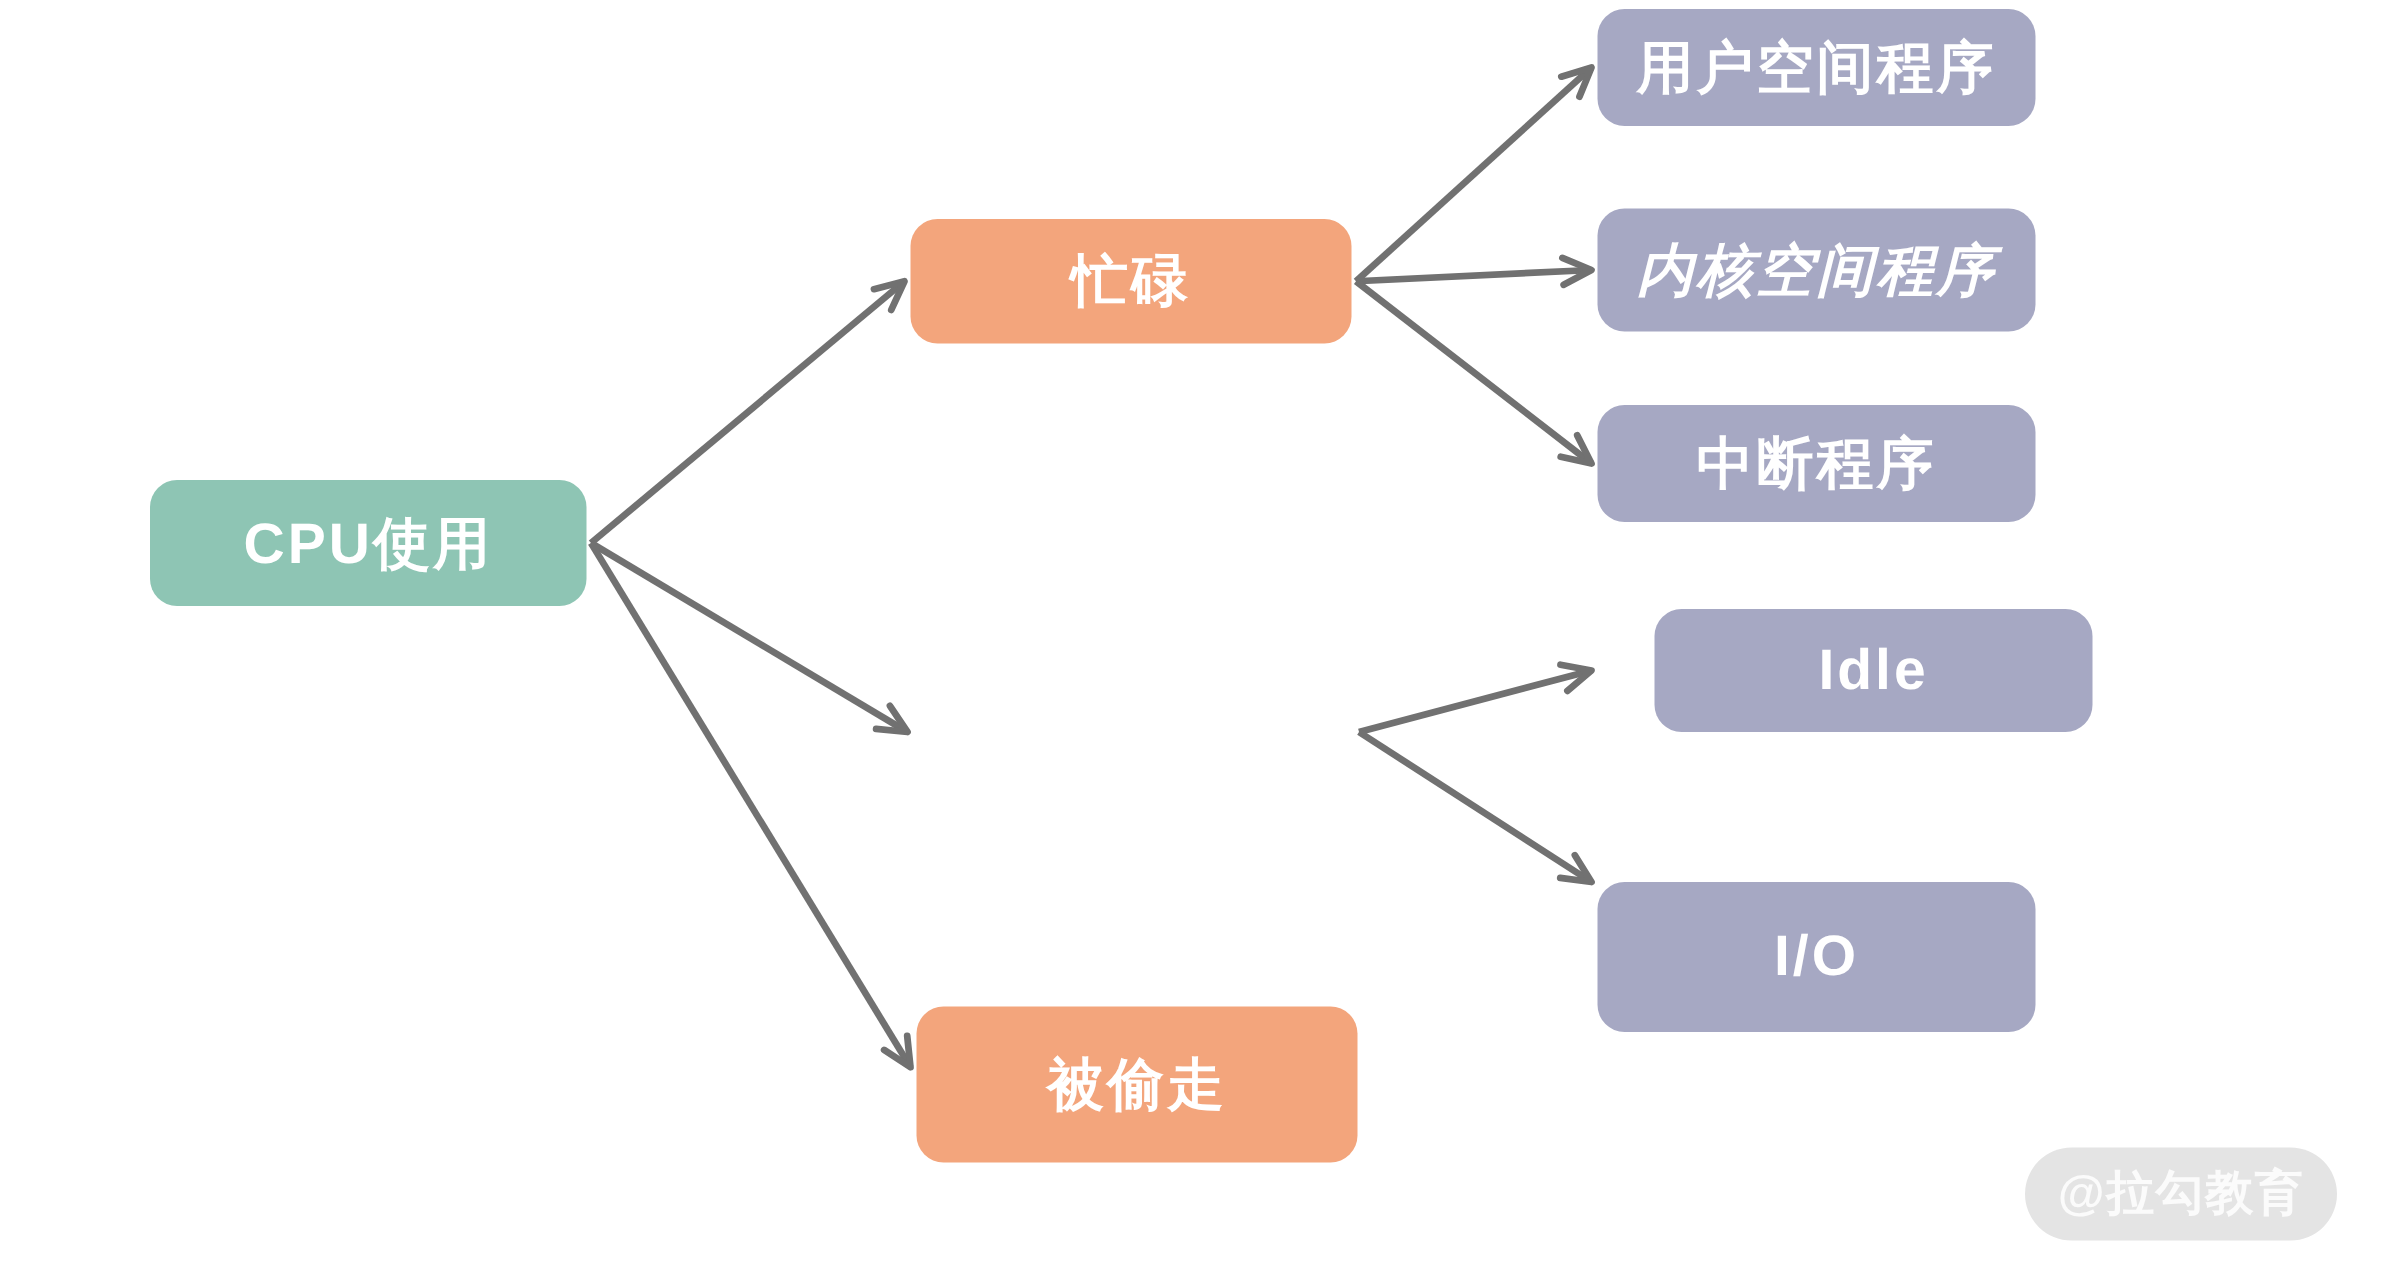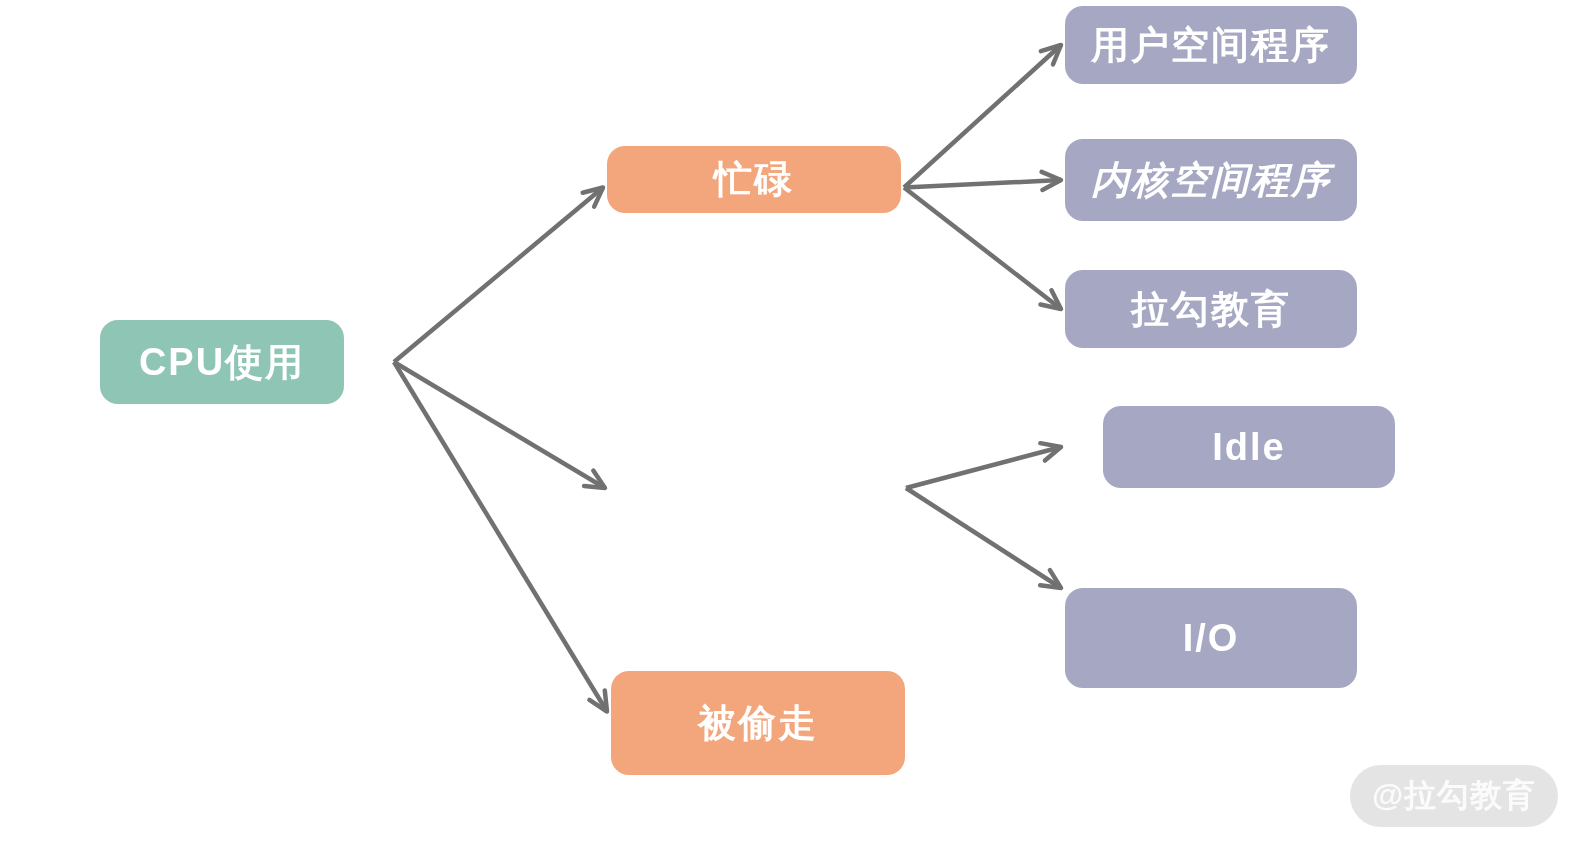--- a/index.html
+++ b/index.html
@@ -39,22 +39,22 @@
     font-weight: bold;
     font-size: 38px;
     letter-spacing: 2px;
     border-radius: 18px;
     white-space: nowrap;
   }
   .node.root   { background: var(--root-node, #8ec5b4); }
   .node.branch { background: var(--branch-node, #f3a57c); }
   .node.leaf   { background: var(--leaf-node, #a6a8c3); }
 
-  #node-cpu          { left: 100px;  top: 320px; width: 244px; height: 84px; }
-  #node-busy         { left: 607px;  top: 146px; width: 294px; height: 67px; }
+  #node-cpu          { left: 100px;  top: 320px; width: 291px; height: 84px; }
+  #node-busy         { left: 607px;  top: 146px; width: 294px; height: 83px; }
   #node-idle         { left: 609px;  top: 447px; width: 294px; height: 82px; }
   #node-stolen       { left: 611px;  top: 671px; width: 294px; height: 104px; }
   #node-user-space   { left: 1065px; top: 6px;   width: 292px; height: 78px; }
   #node-kernel-space { left: 1065px; top: 139px; width: 292px; height: 82px; font-style: italic; }
   #node-interrupt    { left: 1065px; top: 270px; width: 292px; height: 78px; }
   #node-idle-leaf    { left: 1065px; top: 406px; width: 292px; height: 82px; margin-left: 38px; }
   #node-io           { left: 1065px; top: 548px; width: 292px; height: 100px; margin-top: 40px; }
 
   #watermark {
     position: absolute;
@@ -96,21 +96,21 @@
 
   <div class="node branch" id="node-busy">忙碌</div>
 
 
   <div class="node branch" id="node-stolen">被偷走</div>
 
   <div class="node leaf" id="node-user-space">用户空间程序</div>
 
   <div class="node leaf" id="node-kernel-space">内核空间程序</div>
 
-  <div class="node leaf" id="node-interrupt">拉勾教育</div>
+  <div class="node leaf" id="node-interrupt">中断程序</div>
 
   <div class="node leaf" id="node-idle-leaf">Idle</div>
 
   <div class="node leaf" id="node-io">I/O</div>
 
   <div id="watermark">@拉勾教育</div>
 
 </div>
 
 </body></html>

